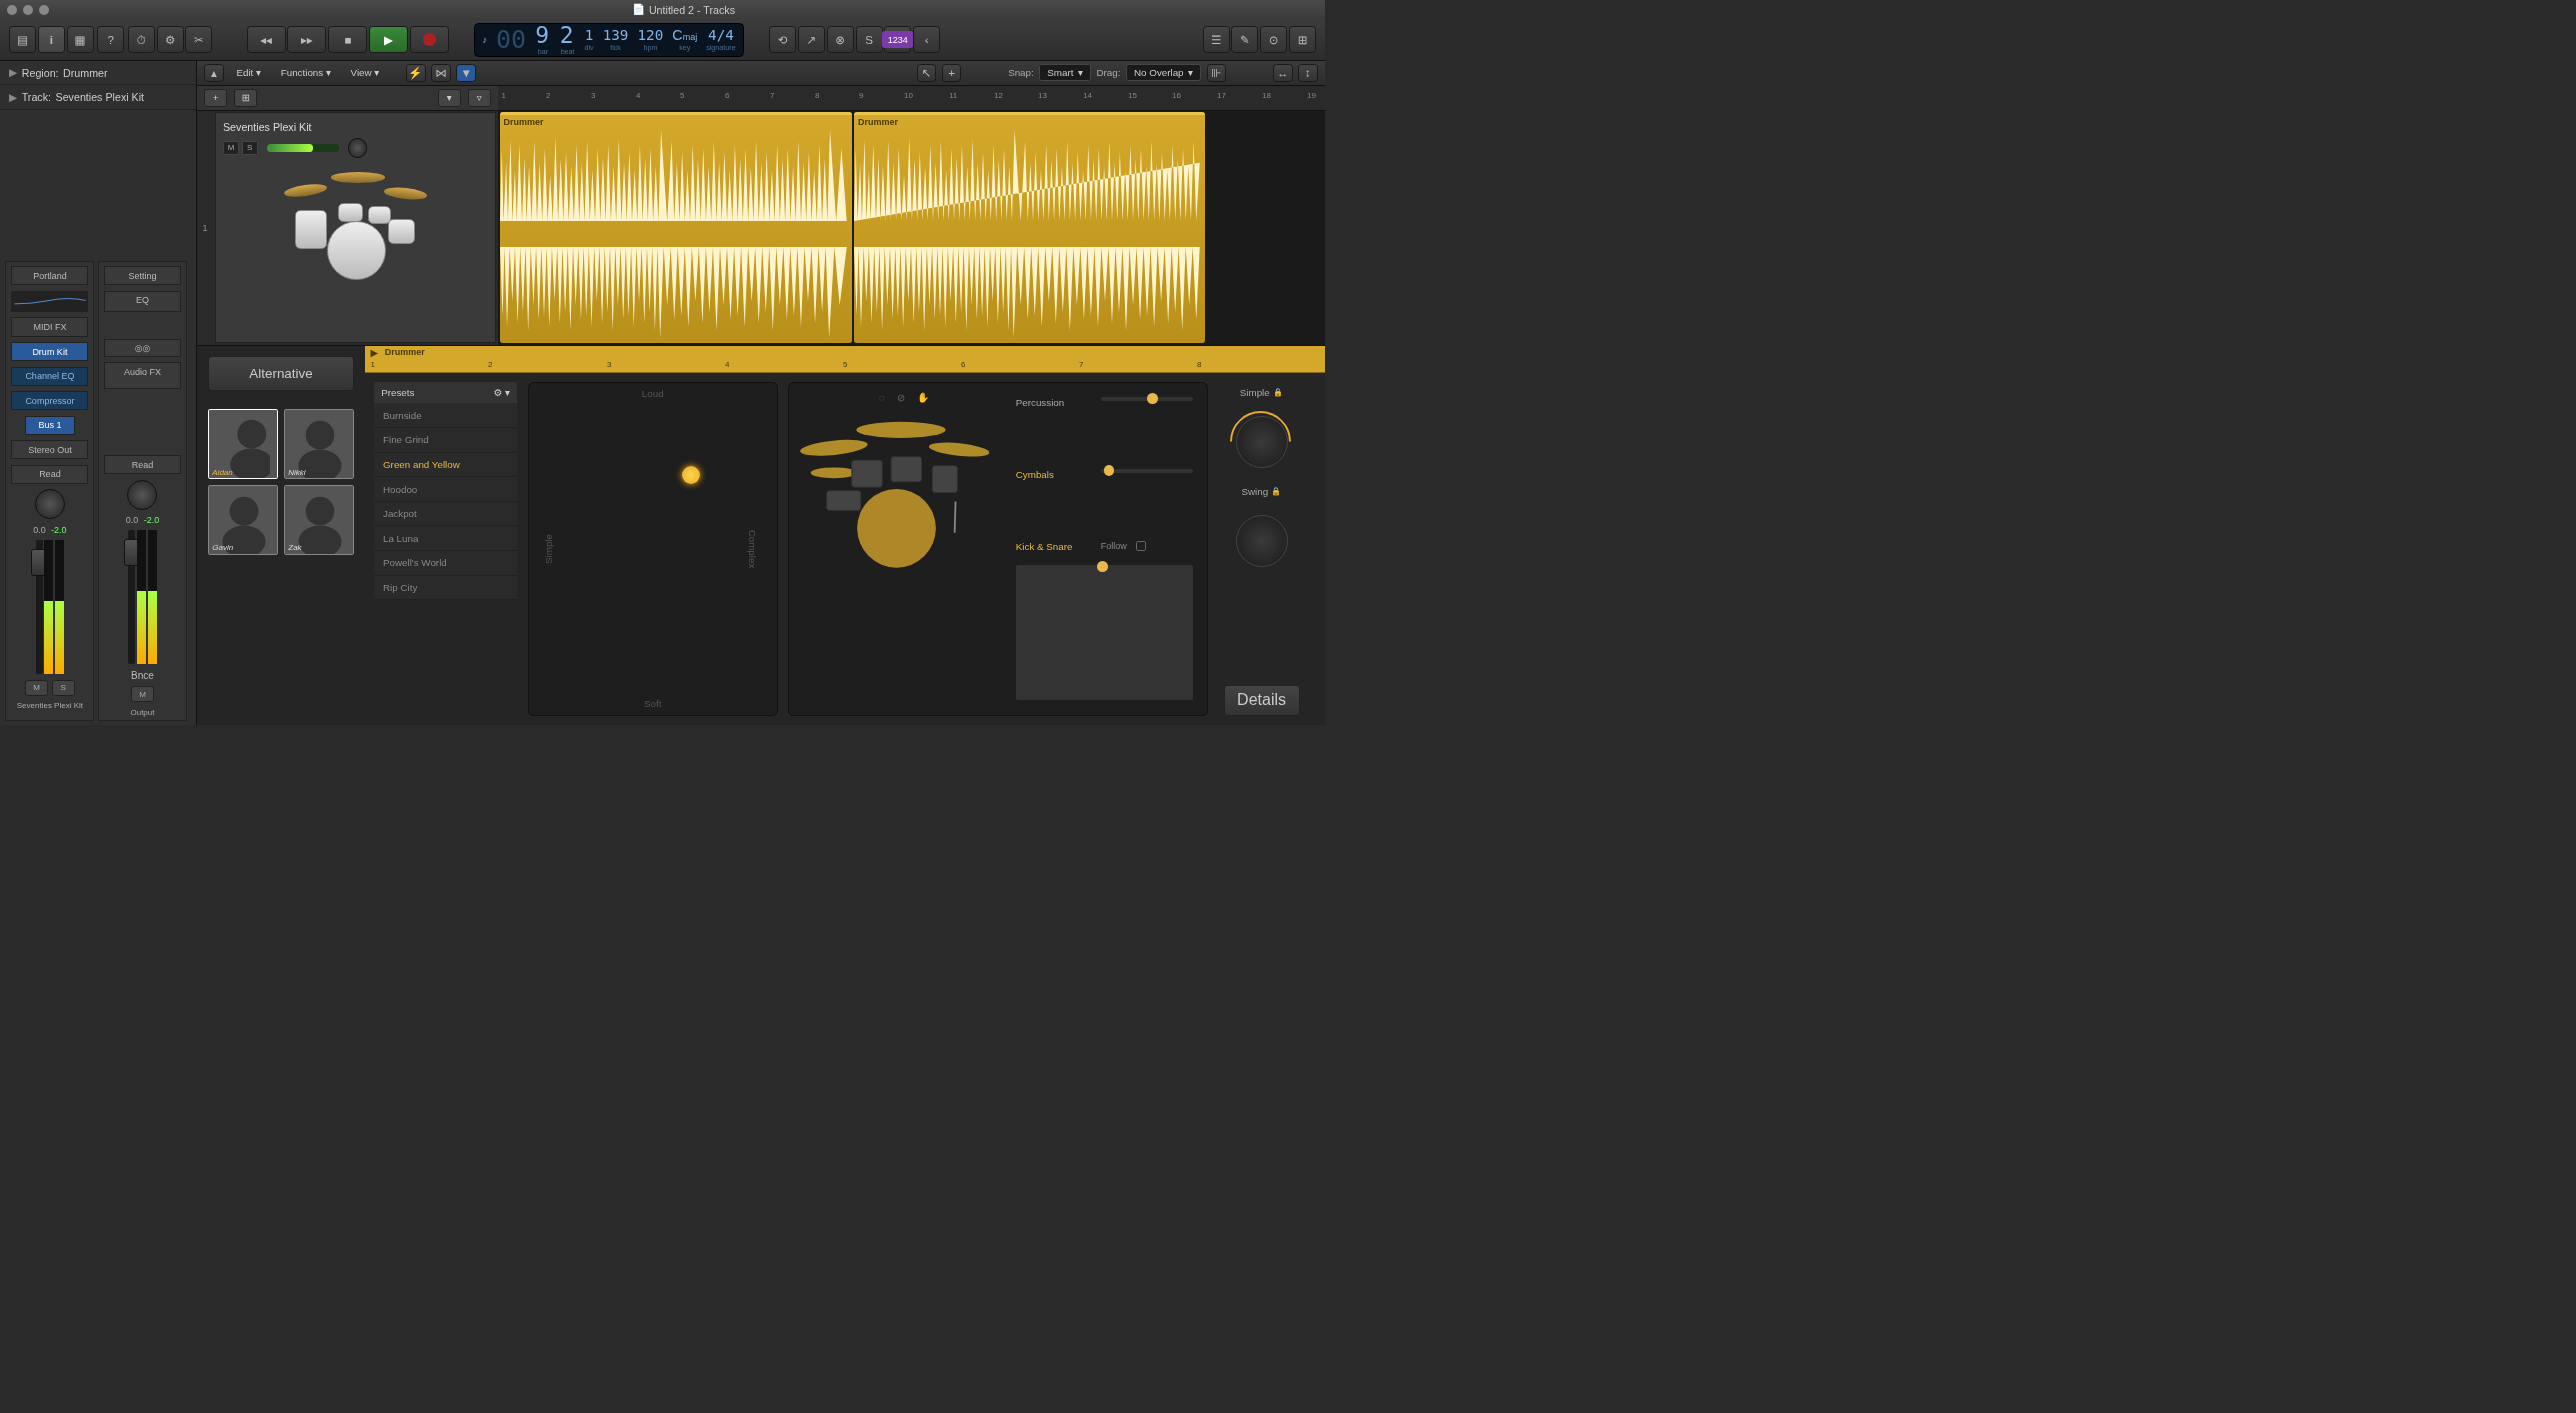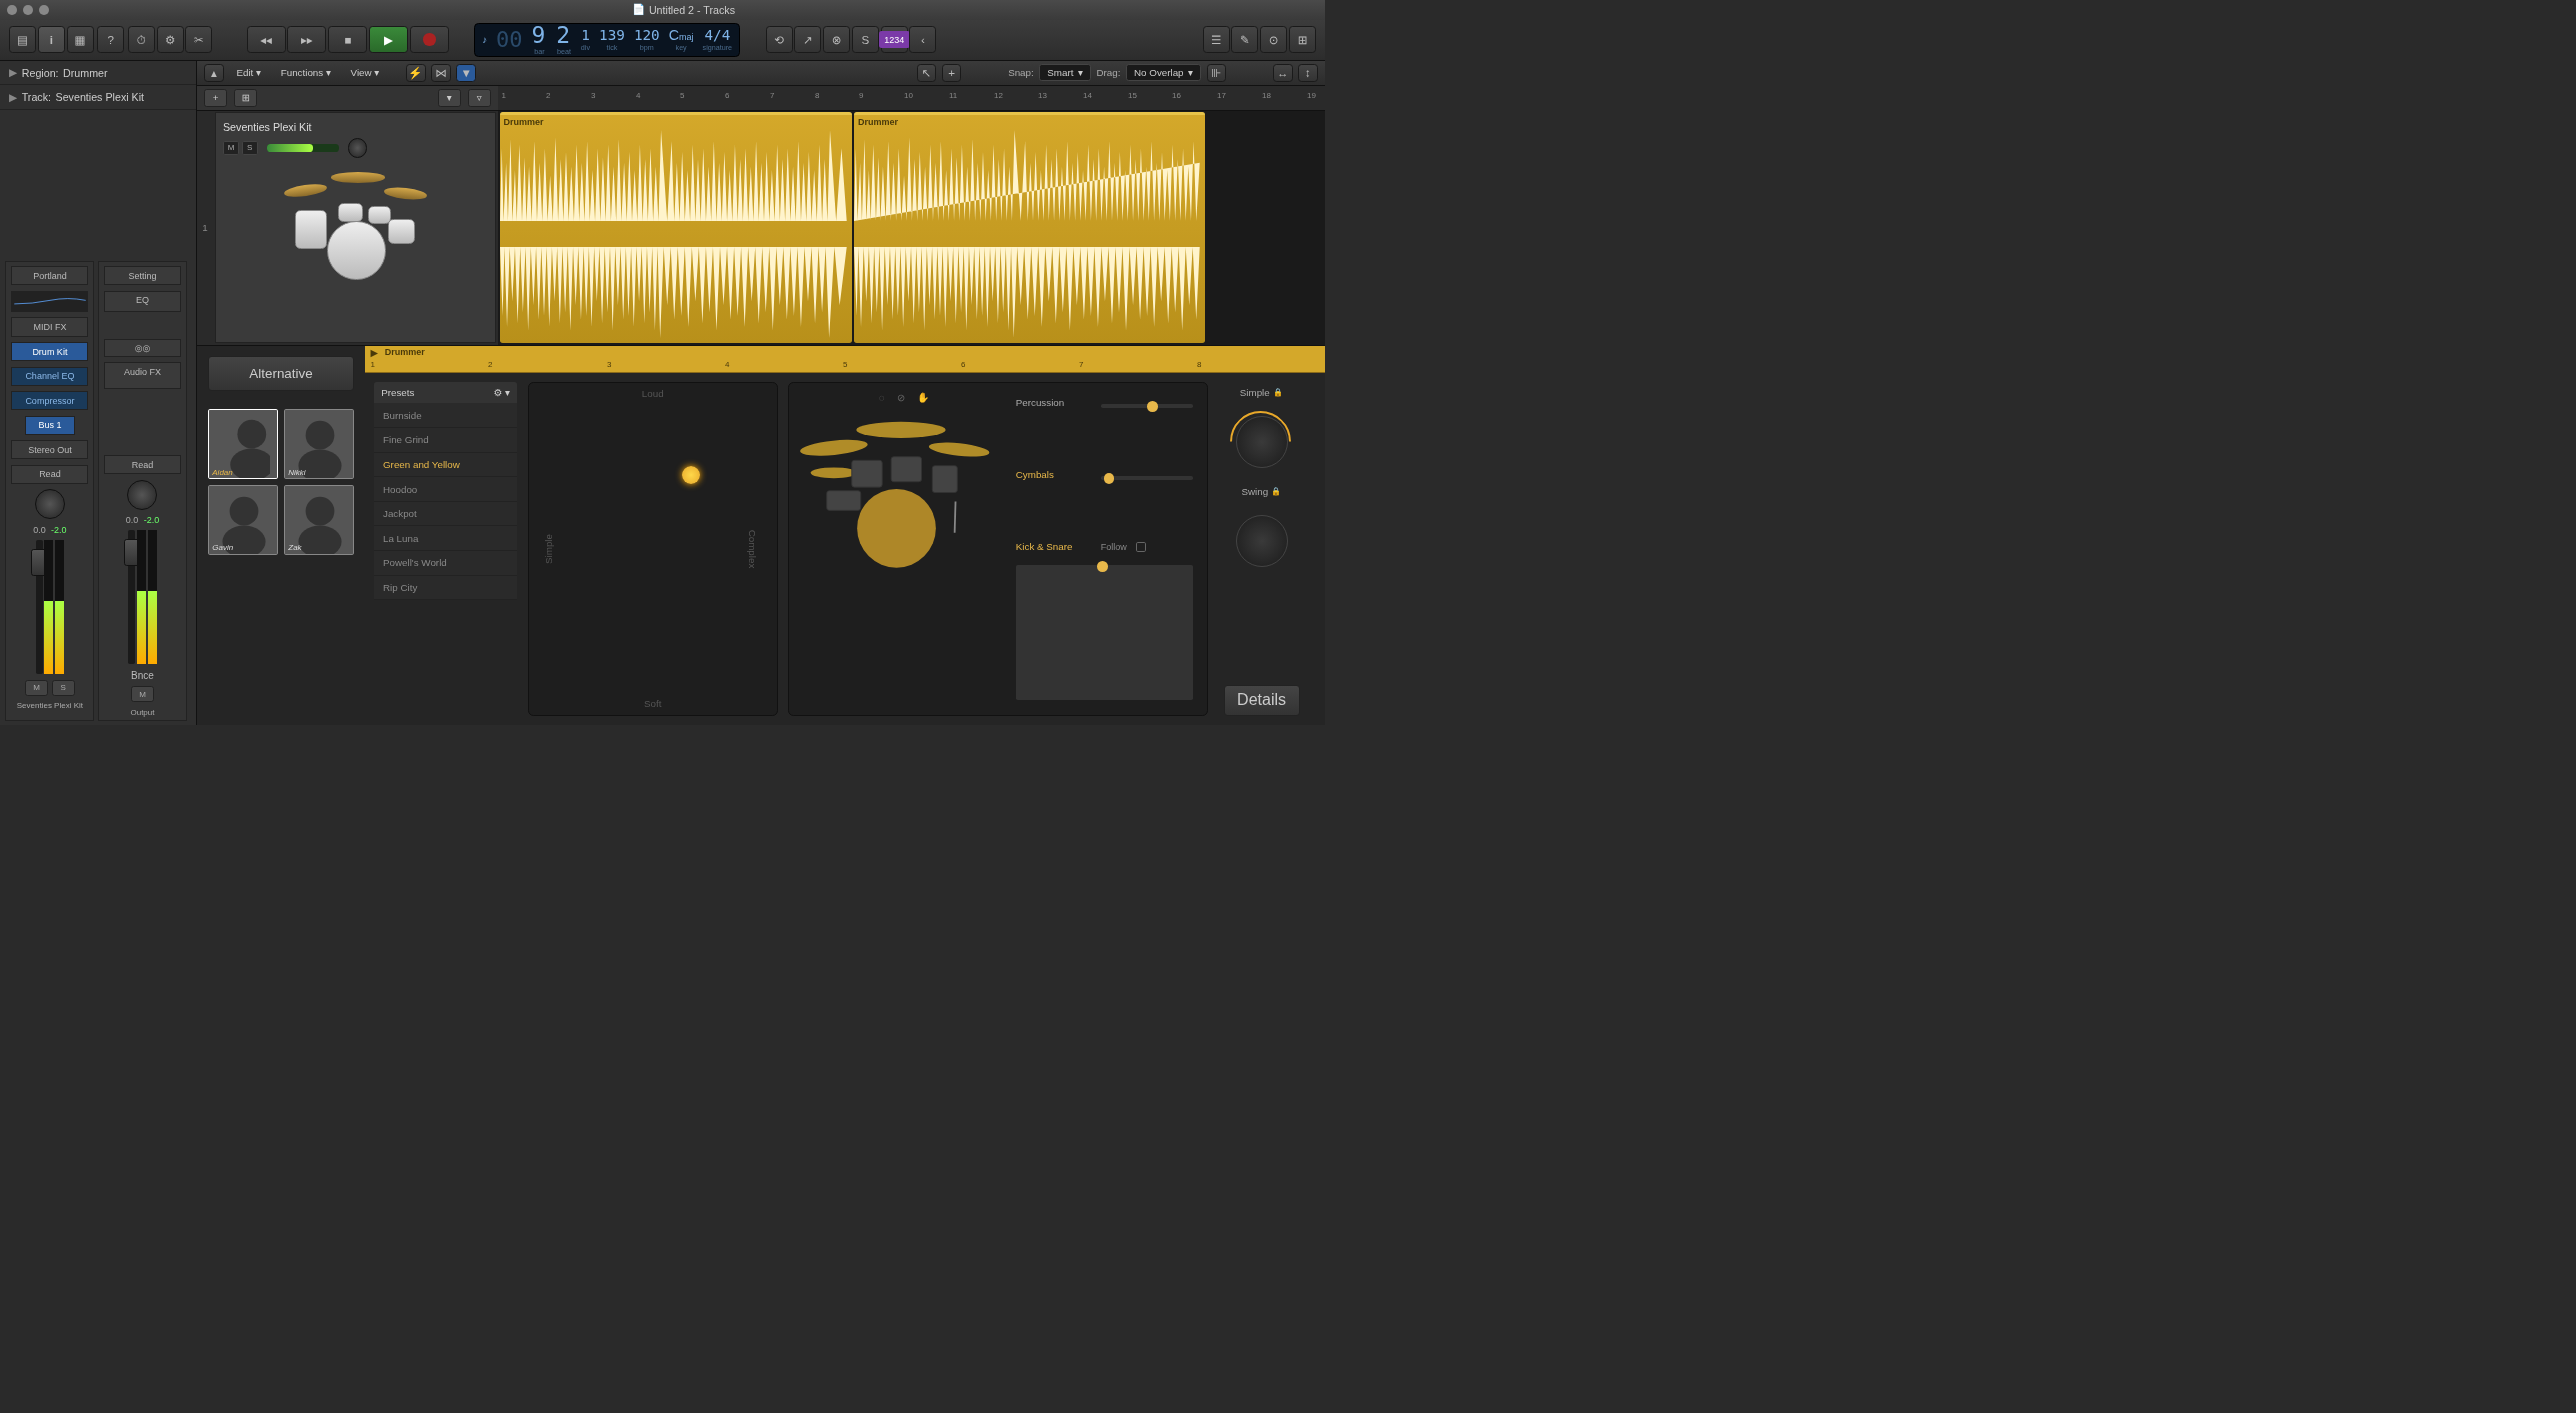--- a/index.html
+++ b/index.html
@@ -81,21 +81,21 @@
 .preset-hdr { background:#333; padding:5.4px 7.2px; color:#ccc; display:flex; justify-content:space-between; border-radius:2.7px 2.7px 0 0; }
 .preset-list { background:#2a2a2a; }
 .preset-item { padding:6.3px 9px; color:#888; font-size:9.8px; border-bottom:0.9px solid #222; }
 .preset-item.active { color:#e8b84a; }
 .xy-pad { width:250px; background:#1e1e1e; border:0.9px solid #111; border-radius:5.4px; position:relative; }
 .xy-lbl { position:absolute; color:#555; font-size:9.8px; }
 .xy-puck { position:absolute; width:18px; height:18px; background:radial-gradient(#ffd84a,#e8a82a); border-radius:50%; box-shadow:0 0 7.2px #ffaa00; }
 .kit-panel { width:420px; background:#1e1e1e; border:0.9px solid #111; border-radius:5.4px; display:flex; padding:9px; }
 .kit-vis { flex:1; position:relative; }
 .kit-ctrls { width:188px; display:flex; flex-direction:column; gap:12.5px; padding:5.4px; }
-.kctrl-row { display:flex; align-items:flex-end; gap:9px; }
+.kctrl-row { display:flex; align-items:flex-start; gap:9px; }
 .kctrl-lbl { color:#aaa; font-size:9.8px; width:76px; }
 .kctrl-lbl.amber { color:#e8b84a; }
 .kslider { flex:1; height:3.6px; background:#333; border-radius:1.8px; position:relative; }
 .kslider-thumb { position:absolute; width:10.7px; height:10.7px; background:#e8b84a; border-radius:50%; top:-3.6px; }
 .knobs-col { width:85px; display:flex; flex-direction:column; gap:18px; align-items:center; padding-top:5.4px; }
 .big-knob { width:52px; height:52px; border-radius:50%; background:radial-gradient(#3a3a3a,#1a1a1a); border:1.8px solid #444; position:relative; }
 .knob-arc { position:absolute; width:61px; height:61px; top:-6.3px; left:-6.3px; border-radius:50%; border:2.7px solid transparent; border-top-color:#e8a82a; border-right-color:#e8a82a; transform:rotate(-45deg); }
 .klbl { color:#aaa; font-size:9.8px; display:flex; align-items:center; gap:3.6px; }
 .lock { color:#666; font-size:8px; }
 .details-btn { background:linear-gradient(#444,#333); border:0.9px solid #222; border-radius:3.6px; padding:5.4px 12.5px; color:#ccc; font-size:16px; margin-top:auto; }
@@ -139,21 +139,21 @@
     <div class="tbtn wide">▸▸</div>
     <div class="tbtn wide">■</div>
     <div class="tbtn wide play">▶</div>
     <div class="tbtn wide rec">
         <span></span>
       </div>
   </div>
   <div style="width:18px"></div>
   <div class="lcd">
     <span>♪</span>
-    <span style="color:#2a4a6a;font-family:monospace;font-size:22px">00</span>
+    <span style="color:#2a4a6a;font-family:monospace;font-size:25px">00</span>
     <div class="lcd-seg">
         <span class="lcd-big">9</span>
         <span class="lcd-lbl">bar</span>
       </div>
     <div class="lcd-seg">
         <span class="lcd-big">2</span>
         <span class="lcd-lbl">beat</span>
       </div>
     <div class="lcd-seg">
         <span class="lcd-val">1</span>

